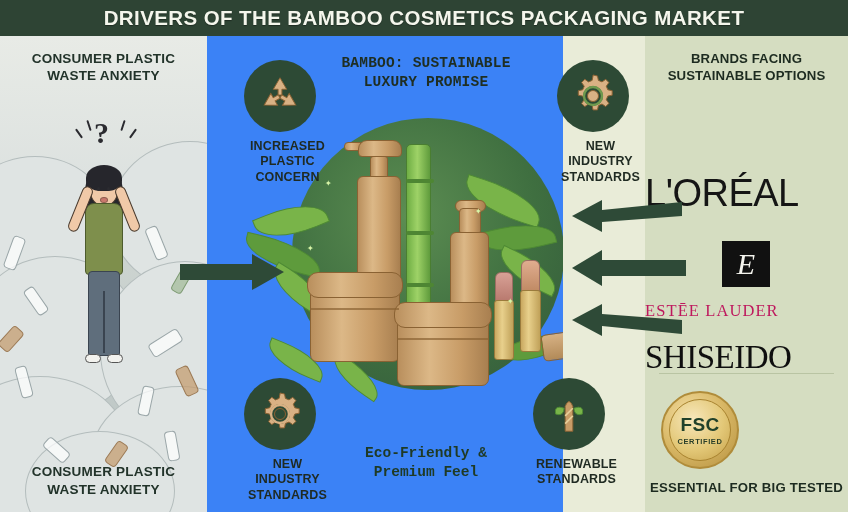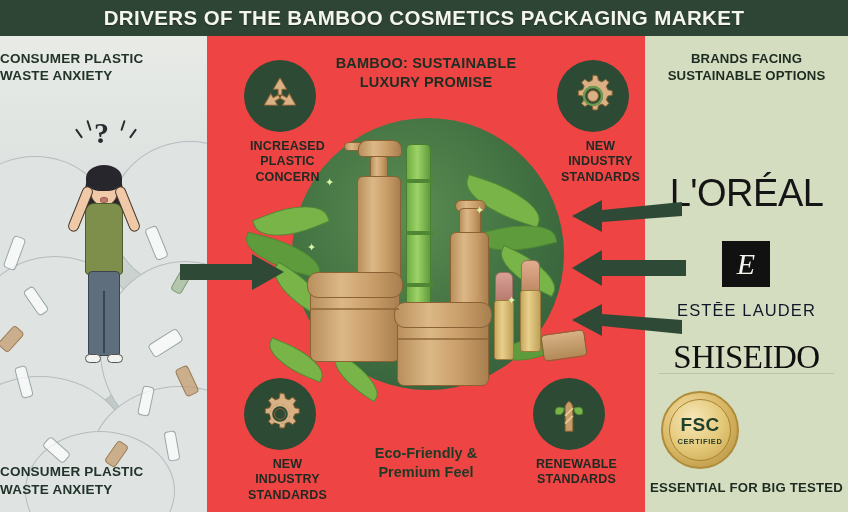--- a/index.html
+++ b/index.html
@@ -27,27 +27,27 @@
     font-weight:bold;
     letter-spacing:0.4px;
     white-space:nowrap;
     text-shadow:0 1px 1px rgba(0,0,0,.35);
   }
 
   
   .panel { position:absolute; top:36px; height:476px; overflow:hidden; }
 
   .panel-left   { left:0;    width:207px; background:linear-gradient(180deg,#e3e7e2 0%,#cfd6d2 40%,#b8c2c2 100%); }
-  .panel-center { left:207px;width:438px; background:#ef4444; }
+  .panel-center { left:207px;width:356px; background:#3b82f6;font-family:Liberation Mono, monospace; }
   .panel-right  { left:645px;width:203px; background:#d5ddc1; }
 
   
   .left-head, .left-foot {
     position:absolute; left:0; width:207px;
-    text-align:left;
+    text-align:center;
     color:#22332a;
     font-size:13.5px; font-weight:bold;
     line-height:1.28;
     letter-spacing:.2px;
     z-index:6;
   }
   .left-head { top:14px; }
   .left-foot { bottom:14px; }
 
   
@@ -174,36 +174,36 @@
   .arrow-in {
     position:absolute; z-index:9;
   }
   
   .right-head {
     position:absolute; top:14px; left:0; width:203px; text-align:center;
     color:#1d2b20; font-size:13.2px; font-weight:bold; line-height:1.3;
     letter-spacing:.1px; z-index:6;
   }
   .brand {
-    position:absolute; left:0; width:203px; text-align:center; z-index:6;
+    position:absolute; left:0; width:203px; z-index:6;
   }
   .loreal {
     top:136px; font-family:"Liberation Sans", sans-serif;
     font-size:38px; color:#151515; letter-spacing:-.5px; font-weight:400;
   }
   .el-box {
     position:absolute; left:77px; top:205px; width:48px; height:46px;
     background:#111; z-index:6;
     display:flex; align-items:center; justify-content:center;
   }
   .el-box span {
     color:#f4f4ee; font-family:"Liberation Serif", serif;
     font-size:30px; font-style:italic; line-height:1;
   }
-  .el-text { top:265px; font-size:16.5px; color:#0f172a; letter-spacing:1.1px; font-family:Liberation Sans, sans-serif; }
+  .el-text { top:265px; font-size:16.5px; color:#be185d; letter-spacing:1.1px; font-family:Liberation Serif, serif; }
   .shiseido { top:303px; font-size:33px; color:#0f0f0f;
               font-family:"Liberation Serif", serif; letter-spacing:-.5px; }
 
   .divider { position:absolute; left:14px; top:337px; width:175px; height:1px; background:#b9c4a3; z-index:6; }
 
   .seal { position:absolute; top:355px; width:78px; height:78px; z-index:7; }
   .seal.left-seal { left:16px; }
   .seal.right-seal { left:108px; }
   .seal .scallop {
     position:absolute; inset:0; border-radius:50%;

